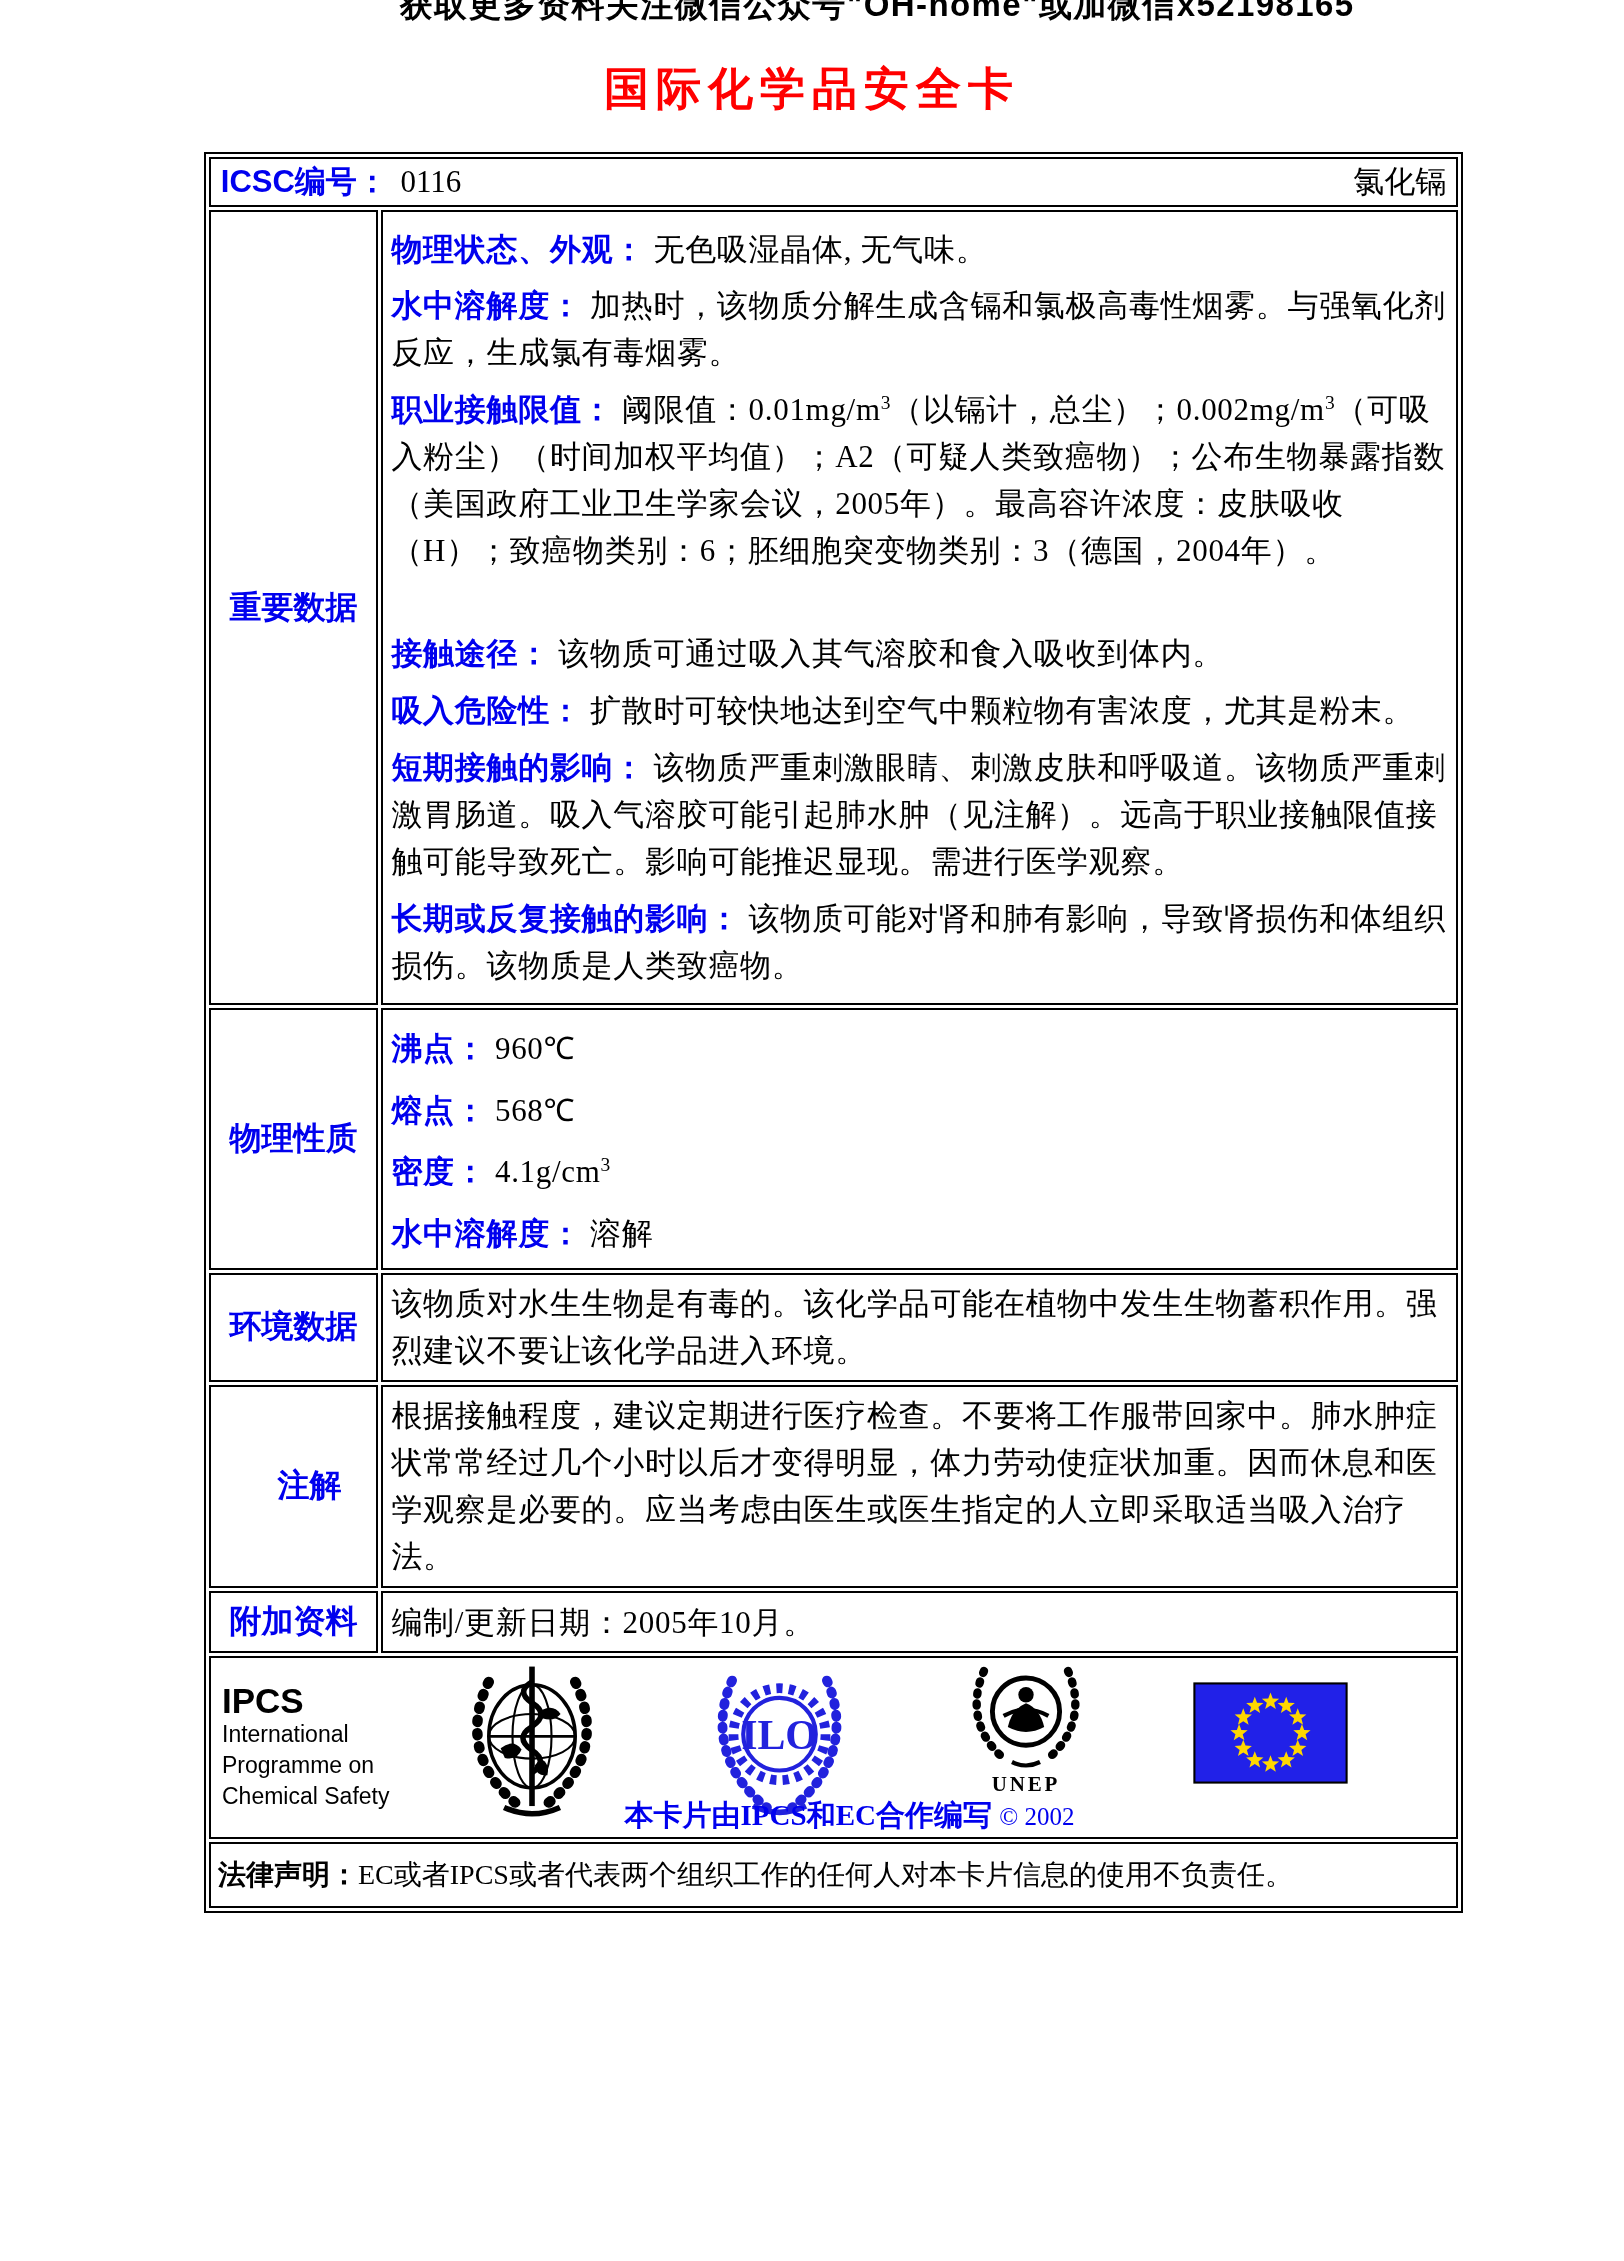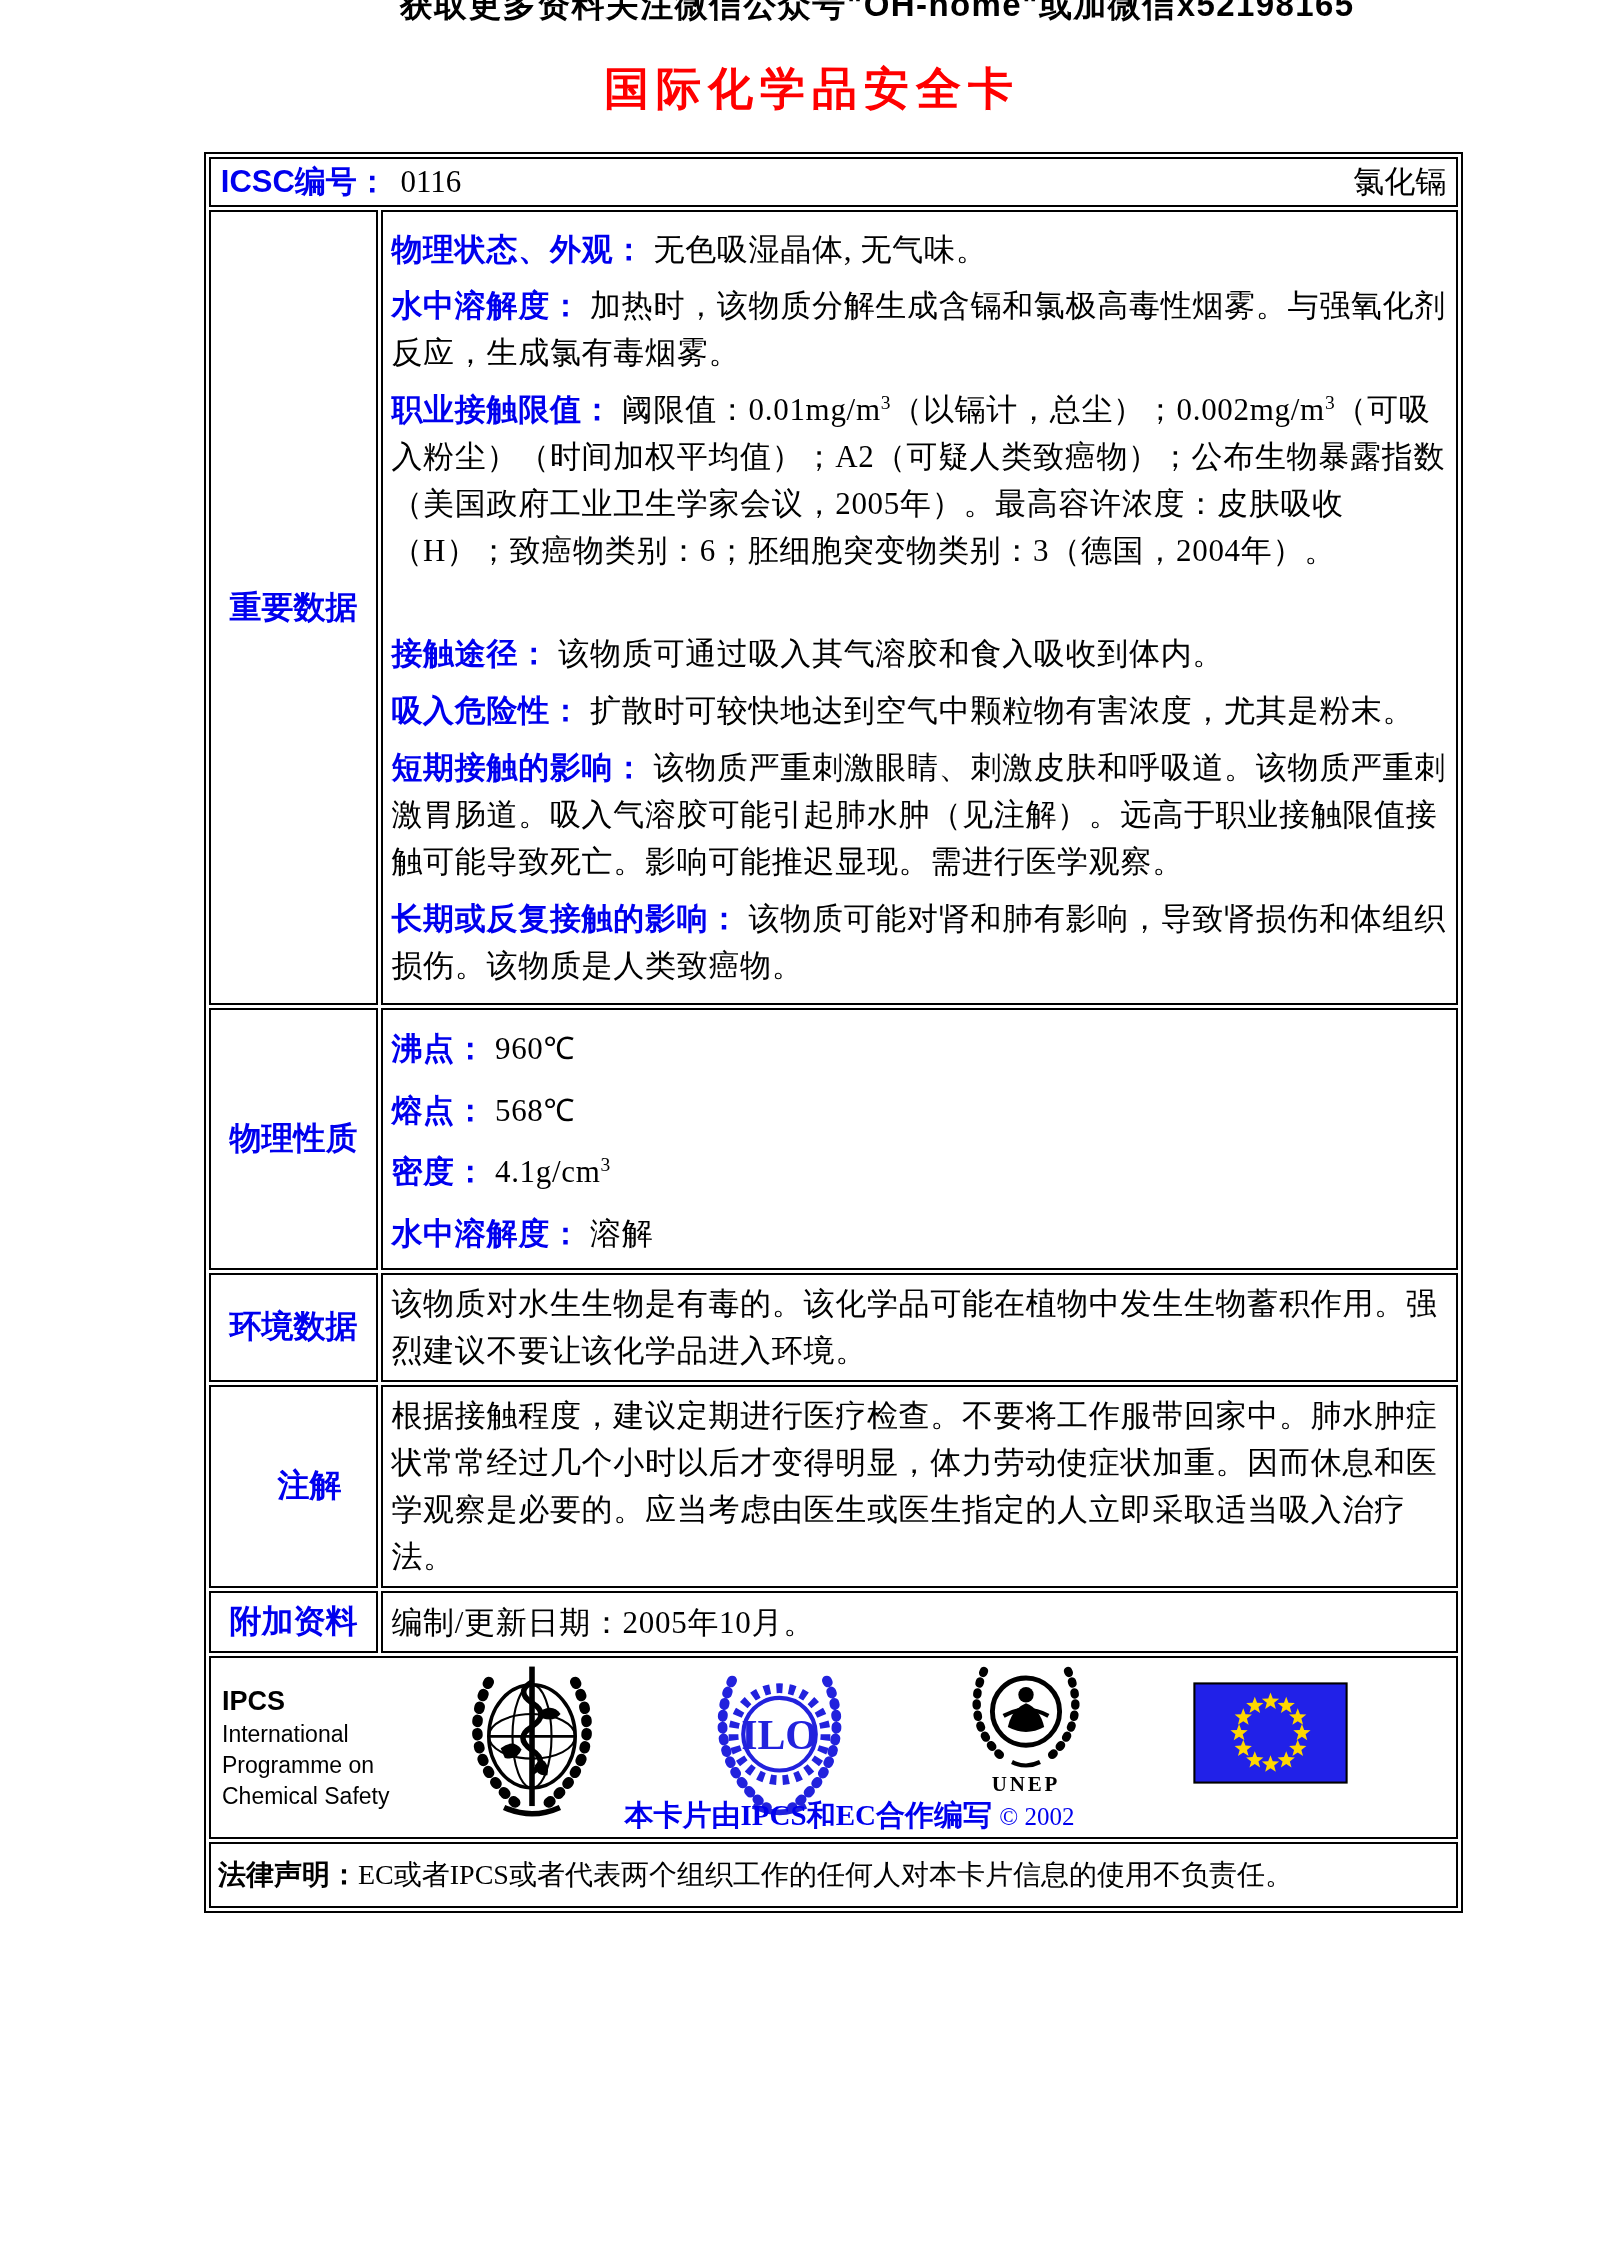--- a/index.html
+++ b/index.html
@@ -75,21 +75,21 @@
   .chem-name{font-family:"Liberation Serif", serif;}
   .sec-important{height:795px;}
   .sec-physical{height:257px;}
   .sec-physical .para{line-height:56px;margin-top:5.6px;}
   .sec-environment{height:99px;}
   .sec-notes{height:197px;padding-left:32px;}
   .sec-additional{height:49px;vertical-align:middle;}
   .sec-logos{height:183px;position:relative;}
   .logos-wrap{position:relative;width:100%;height:179px;}
   .ipcs-block{position:absolute;left:11px;top:25px;font-family:"Liberation Sans", sans-serif;}
-  .ipcs-title{font-weight:bold;font-size:27px;line-height:36px;}
+  .ipcs-title{font-weight:bold;font-size:35px;line-height:36px;}
   .ipcs-sub{font-size:23px;line-height:31px;}
   .logo{position:absolute;}
   .who-logo{left:251px;top:2.8px;}
   .ilo-logo{left:500px;top:2.8px;}
   .unep-logo{left:752px;top:5.6px;text-align:center;}
   .unep-text{
     font-family:"Liberation Serif", serif;font-weight:bold;
     font-size:21px;letter-spacing:2.8px;line-height:31px;margin-top:-1.4px;
   }
   .eu-logo{left:982px;top:24px;}

